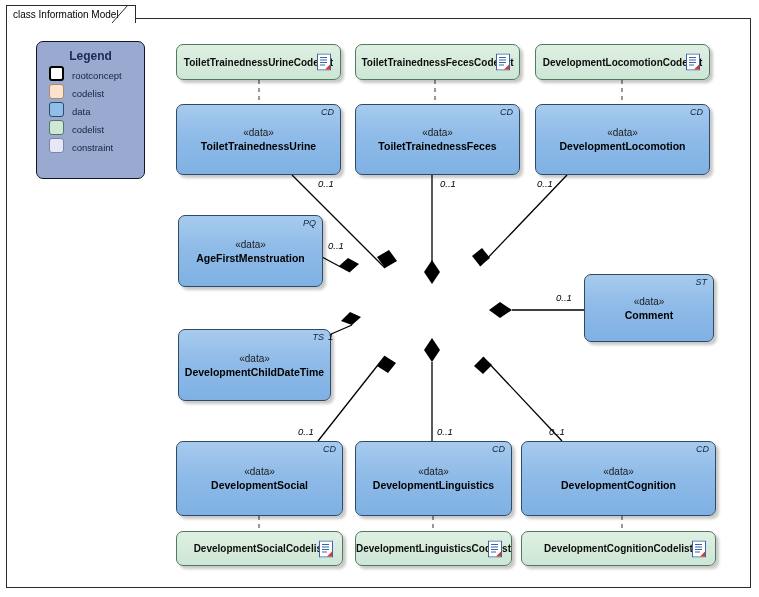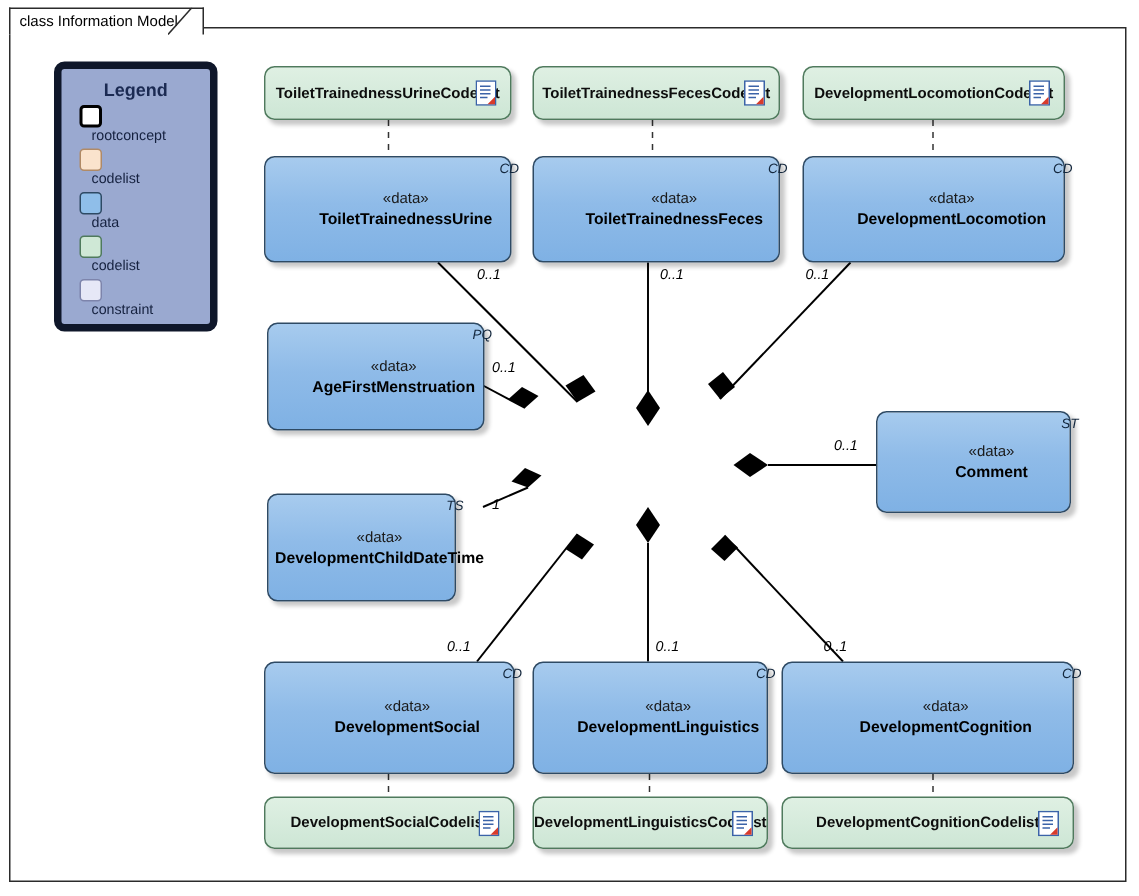--- a/index.html
+++ b/index.html
@@ -63,39 +63,38 @@
     z-index: 2;
     pointer-events: none;
   }
 
   
   #legend {
     position: absolute;
     left: 36px;
     top: 41px;
     width: 109px;
-    height: 180px;
+    height: 138px;
     background: #9aa9d0;
-    border: 5px solid #0f172a;
+    border: 1px solid #0f172a;
     border-radius: 7px;
     box-sizing: border-box;
     z-index: 3;
   }
   #legend-title {
     text-align: center;
     font-size: 12px;
     font-weight: bold;
     color: #1b2a52;
     margin-top: 7px;
   }
   .legend-row {
     display: flex;
-    align-items: flex-start;
+    align-items: flex-end;
     margin: 3px 0 0 12px;
-    flex-direction: column;
   }
   .legend-swatch {
     width: 15px;
     height: 15px;
     border-radius: 3px;
     box-sizing: border-box;
     flex: 0 0 auto;
   }
   .legend-label {
     font-size: 9.5px;
@@ -134,21 +133,20 @@
   }
 
   .node-body {
     width: 100%;
     height: 100%;
     position: relative;
     display: flex;
     flex-direction: column;
     align-items: center;
     justify-content: center;
-    padding-left: 12px;
   }
   .stereotype {
     font-size: 10px;
     color: #1a1a1a;
     line-height: 13px;
     white-space: nowrap;
   }
   .node-name {
     font-size: 10.5px;
     font-weight: bold;
@@ -346,21 +344,21 @@
   </div>
 
   <div class="node data" style="left:178px; top:215px; width:145px; height:72px;">
     <div class="node-body">
       <span class="type-tag">PQ</span>
       <span class="stereotype">«data»</span>
       <span class="node-name">AgeFirstMenstruation</span>
     </div>
   </div>
 
-  <div class="node data" style="left:178px; top:329px; width:126px; height:72px;">
+  <div class="node data" style="left:178px; top:329px; width:153px; height:72px;">
     <div class="node-body">
       <span class="type-tag">TS</span>
       <span class="stereotype">«data»</span>
       <span class="node-name">DevelopmentChildDateTime</span>
     </div>
   </div>
 
   <div class="node data" style="left:584px; top:274px; width:130px; height:68px;">
     <div class="node-body">
       <span class="type-tag">ST</span>

